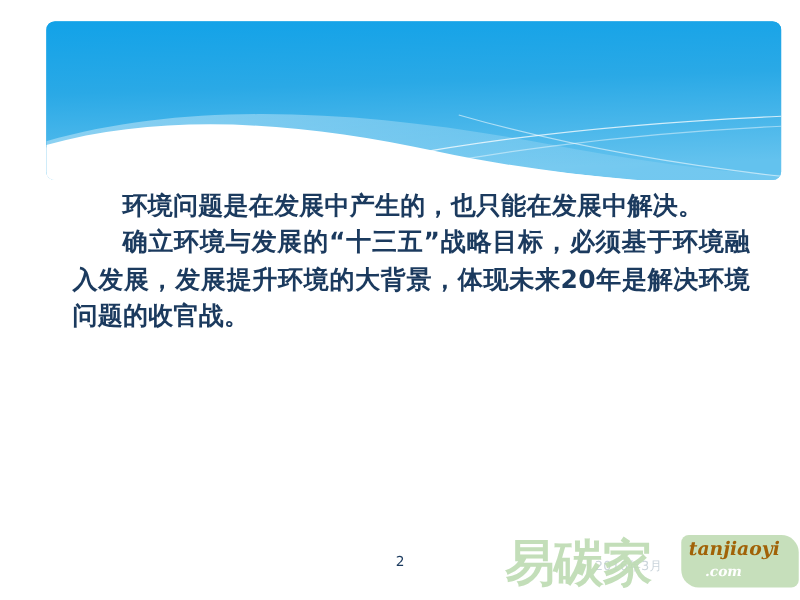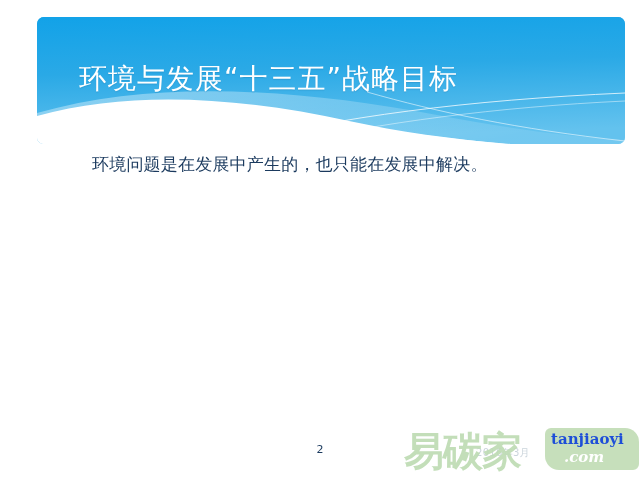--- a/index.html
+++ b/index.html
@@ -58,23 +58,23 @@
   }
 
   
   #body-text {
     position: absolute;
     left: 58px;
     top: 150px;
     width: 542px;
     color: #1b3a5e;
     font-family: "DejaVu Sans", "Liberation Sans", sans-serif;
-    font-size: 17px;
+    font-size: 20px;
     line-height: 29.4px;
-    font-weight: 400;
+    font-weight: 700;
     text-align: justify;
     text-justify: inter-character;
     letter-spacing: 0.2px;
   }
   #body-text p {
     margin: 0 0 0 0;
     text-indent: 2em;
   }
 
   
@@ -130,30 +130,31 @@
     background: #c2ddb6;
     border-radius: 6px 14px 6px 14px;
     opacity: 0.93;
   }
   #wm-tag-line1 {
     position: absolute;
     left: 147px;
     top: 5px;
     font-size: 15px;
     line-height: 17px;
-    color: #1d4ed8;
+    color: #a16207;
+    font-style: italic;
     font-weight: 700;
     font-family: "DejaVu Serif", "Liberation Serif", serif;
     white-space: nowrap;
   }
   #wm-tag-line2 {
     position: absolute;
     left: 160px;
     top: 23px;
-    font-size: 15px;
+    font-size: 11px;
     line-height: 17px;
     color: #ffffff;
     font-style: italic;
     font-weight: 700;
     font-family: "DejaVu Serif", "Liberation Serif", serif;
     white-space: nowrap;
   }
 </style>
 </head>
 <body>
@@ -181,25 +182,25 @@
       <path d="M0,96 C120,62 260,72 400,98 C470,111 530,120 588,123 L588,127 L0,127 Z" fill="url(#softBlue)"></path>
 
       <path d="M0,101 C90,76 190,82 300,104 C390,122 500,131 588,133 L588,127 L0,127 Z" fill="#ffffff" opacity="0.96"></path>
       <path d="M0,99 C95,73 200,80 312,104 C400,123 505,132 588,134 L588,140 L0,140 Z" fill="#ffffff"></path>
 
       <path d="M196,127 C300,100 430,83 588,76" fill="none" stroke="#ffffff" stroke-opacity="0.75" stroke-width="1"></path>
       <path d="M250,127 C340,106 460,90 588,84" fill="none" stroke="#ffffff" stroke-opacity="0.45" stroke-width="1"></path>
       <path d="M330,75 C400,95 480,112 588,124" fill="none" stroke="#ffffff" stroke-opacity="0.55" stroke-width="1"></path>
     </svg>
 
-    <div id="banner-title">环境与发展“十三五”战略目标</div>
   </div>
 
   <div id="body-text">
     <p>环境问题是在发展中产生的，也只能在发展中解决。</p>
+    <p>确立环境与发展的“十三五”战略目标，必须基于环境融入发展，发展提升环境的大背景，体现未来20年是解决环境问题的收官战。</p>
   </div>
 
   <div id="page-number">2</div>
 
   <div id="slide-date">2016年3月</div>
 
   <div id="watermark">
     <div id="wm-cn">易碳家</div>
     <div id="wm-tag"></div>
     <div id="wm-tag-line1">tanjiaoyi</div>

